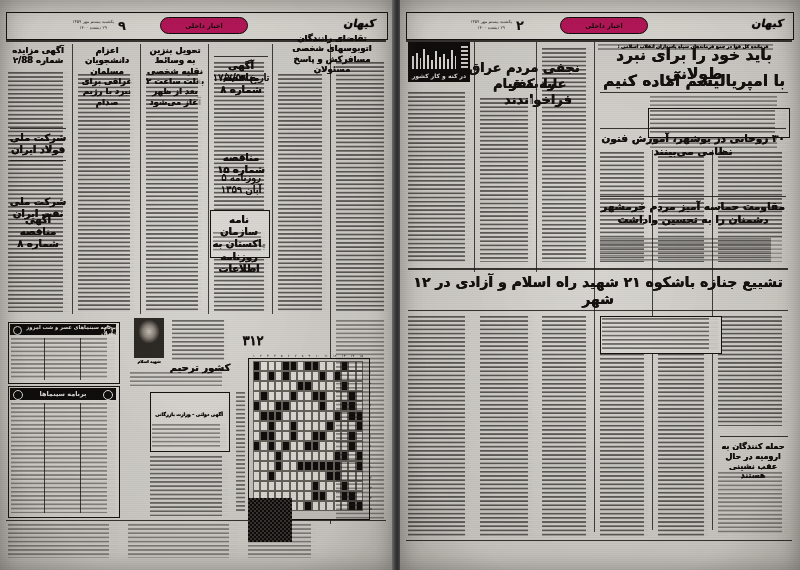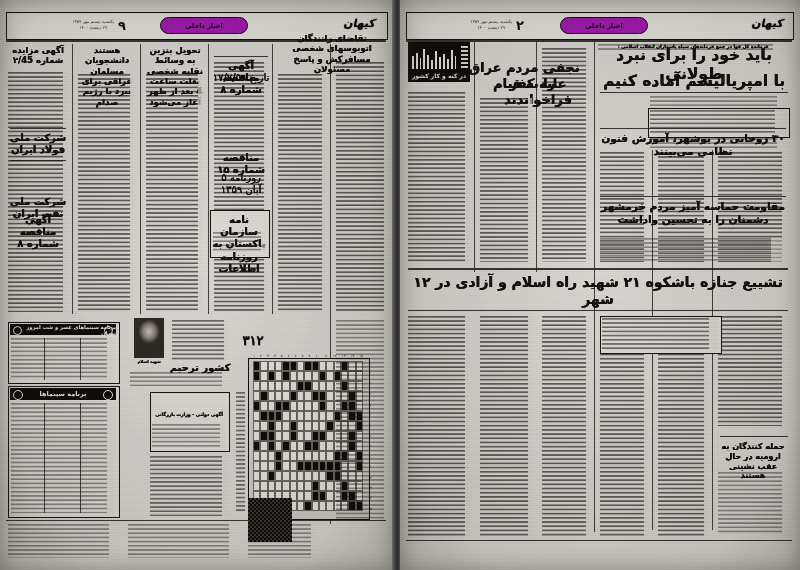--- a/index.html
+++ b/index.html
@@ -72,21 +72,21 @@
   .vrule{background:#1d1a17;width:1px;opacity:.8;}
   .mh-bar{position:absolute;border:1px solid #151210;background:#e3e1dc;}
   .pagenum{
     position:absolute;display:flex;align-items:center;gap:4px;
     direction:rtl;color:#141210;
   }
   .pagenum .num{font-size:13px;font-weight:bold;line-height:1;}
   .pagenum .dt{font-size:4.2px;line-height:1.35;opacity:.9;text-align:center;}
   .section-badge{
     position:absolute;border:1.6px solid #100e0c;border-radius:9px;
-    background:#a21caf;display:flex;align-items:center;justify-content:center;
+    background:#be185d;display:flex;align-items:center;justify-content:center;
     color:#100e0c;font-size:6.5px;font-weight:bold;direction:rtl;
   }
   .logo{
     position:absolute;color:#0d0b0a;font-weight:bold;direction:rtl;
     font-size:11px;transform:skewX(-12deg);letter-spacing:-1px;
     text-shadow:0 0 1px #000;
   }
 
   
   .blackbar{
@@ -165,23 +165,23 @@
     <div class="logo" style="left:344px;top:17px;">کیهان</div>
 
     <div class="rule thick" style="position:absolute;left:6px;top:40px;width:380px;"></div>
 
     <div class="vrule" style="position:absolute;left:72px;top:44px;height:270px;"></div>
     <div class="vrule" style="position:absolute;left:140px;top:44px;height:270px;"></div>
     <div class="vrule" style="position:absolute;left:208px;top:44px;height:270px;"></div>
     <div class="vrule" style="position:absolute;left:272px;top:44px;height:270px;"></div>
     <div class="vrule" style="position:absolute;left:330px;top:44px;height:480px;"></div>
 
-    <div class="hl sm" style="position:absolute;left:8px;top:45px;width:60px;">آگهی مزایده شماره ۲/45</div>
-    <div class="hl sm" style="position:absolute;left:78px;top:45px;width:58px;">هستند دانشجویان مسلمان عراقی برای نبرد با رژیم صدام</div>
-    <div class="hl sm" style="position:absolute;left:146px;top:45px;width:58px;">تحویل بنزین به وسائط نقلیه شخصی بعلت ساعت 4 بعد از ظهر آغاز می‌شود</div>
+    <div class="hl sm" style="position:absolute;left:8px;top:45px;width:60px;">آگهی مزایده شماره ۲/88</div>
+    <div class="hl sm" style="position:absolute;left:78px;top:45px;width:58px;">اعزام دانشجویان مسلمان عراقی برای نبرد با رژیم صدام</div>
+    <div class="hl sm" style="position:absolute;left:146px;top:45px;width:58px;">تحویل بنزین به وسائط نقلیه شخصی بعلت ساعت ۲ بعد از ظهر آغاز می‌شود</div>
     <div class="hl sm" style="position:absolute;left:278px;top:33px;width:108px;">تقاضای رانندگان اتوبوسهای شخصی مسافرکش و پاسخ مسئولان</div>
 
     <div class="tx dense colwrap" style="left:8px;top:72px;width:60px;height:240px;"></div>
     <div class="tx dense colwrap" style="left:78px;top:74px;width:56px;height:238px;"></div>
     <div class="tx dense colwrap" style="left:146px;top:74px;width:56px;height:238px;"></div>
     <div class="tx dense colwrap" style="left:214px;top:62px;width:54px;height:250px;"></div>
     <div class="tx dense colwrap" style="left:278px;top:74px;width:48px;height:238px;"></div>
     <div class="tx dense colwrap" style="left:336px;top:62px;width:52px;height:250px;"></div>
 
     <div class="rule" style="position:absolute;left:10px;top:128px;width:56px;"></div>

